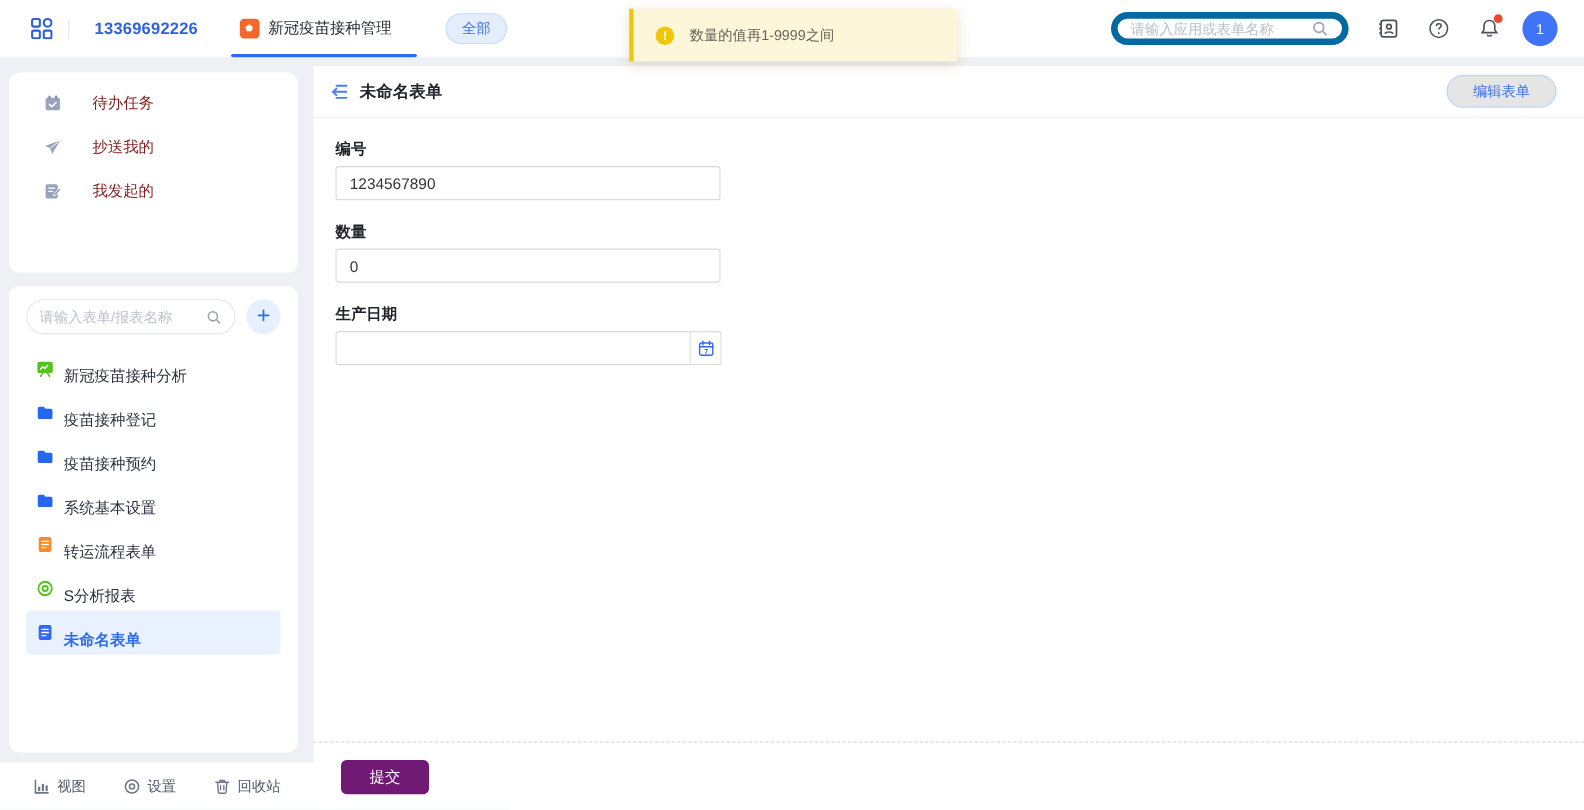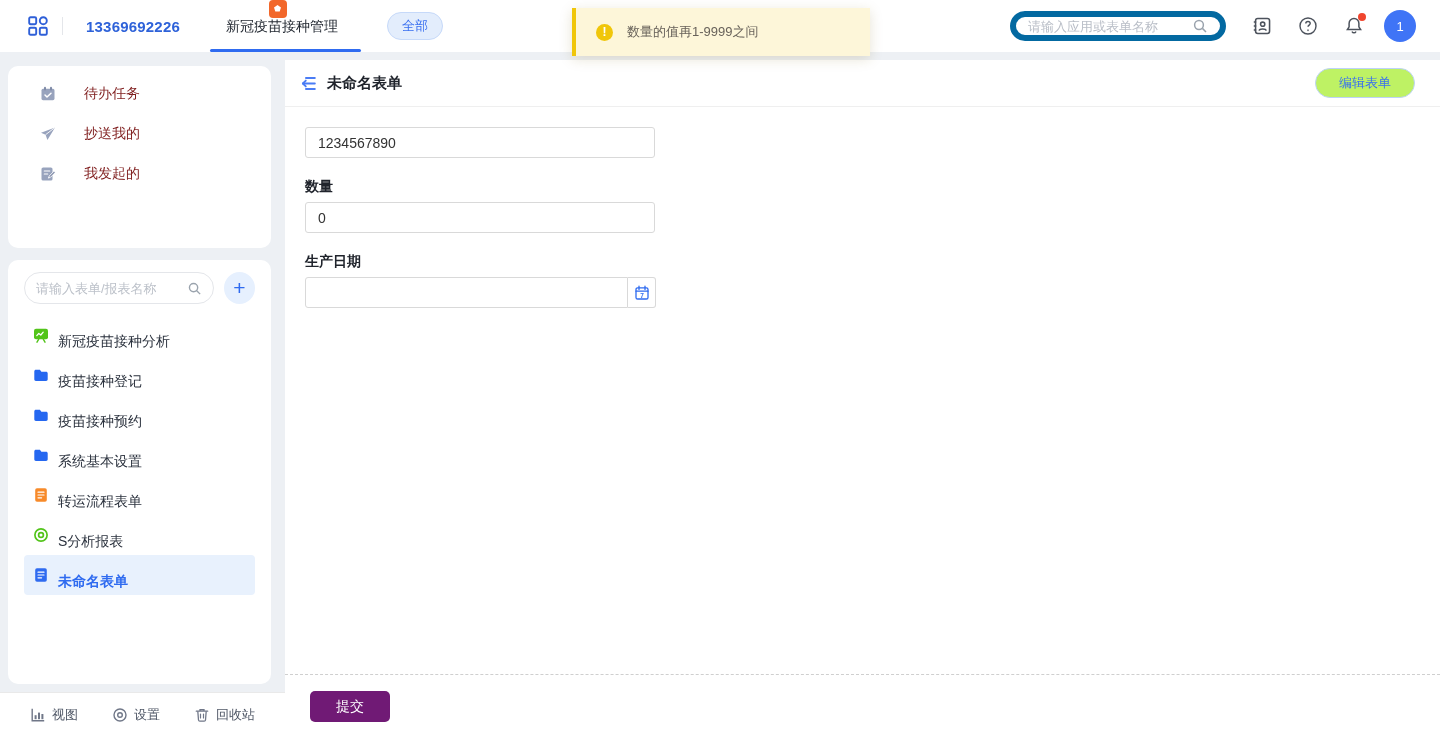--- a/index.html
+++ b/index.html
@@ -10,21 +10,21 @@
   }
   svg { display:block; }
 
   
   .topbar { position:absolute; top:0; left:0; width:1440px; height:52px; background:#fff;
             display:flex; align-items:center; z-index:5; }
   .appgrid { margin-left:28px; cursor:pointer; }
   .tb-divider { width:1px; height:18px; background:#e4e6ea; margin-left:14px; }
   .tb-phone { margin-left:23px; color:#2e62d9; font-size:15px; font-weight:700; letter-spacing:.2px; }
   .tb-tab { position:relative; height:52px; display:flex; align-items:center; margin-left:30px;
-            padding:0 23px 0 8px; cursor:pointer;flex-direction:column; }
+            padding:0 23px 0 8px; cursor:pointer; }
   .tb-tab .tab-ic { width:18px; height:18px; border-radius:4px; background:#f2672a;
                     display:flex; align-items:center; justify-content:center; }
   .tb-tab .tab-label { margin-left:8px; font-size:14px; color:#242a33; }
   .tb-underline { position:absolute; left:0; right:0; bottom:0; height:3px; background:#2f6bf0; border-radius:2px; }
   .pill-all { margin-left:26px; min-width:50px; height:28px; padding:0 14px; border-radius:14px;
               background:#e3edfc; border:1px solid #c6d9f9; color:#3a70f0; font-size:13px;
               display:flex; align-items:center; justify-content:center; cursor:pointer; }
   .tb-spacer { flex:1; }
   .tb-search { width:216px; height:30px; border:6px solid #0369a1; border-radius:15px;
                display:flex; align-items:center; padding:0 12px; }
@@ -74,21 +74,21 @@
                  border-top:1px solid #e9e9e9; display:flex; align-items:center; padding-left:30px; }
   .foot-item { display:flex; align-items:center; cursor:pointer; margin-right:34px; }
   .foot-item .lbl { margin-left:6px; font-size:13px; color:#4f5766; }
 
   
   .main { position:absolute; left:285px; top:60px; width:1155px; height:676px; background:#fff; }
   .main-header { height:47px; border-bottom:1px solid #efefef; display:flex; align-items:center;
                  padding:0 25px 0 13px; }
   .back-ic { cursor:pointer; }
   .main-title { margin-left:10px; font-size:15px; font-weight:600; color:#20242c; }
-  .btn-edit { margin-left:auto; width:100px; height:30px; border-radius:16px; background:#bef264;
+  .btn-edit { margin-left:auto; width:100px; height:30px; border-radius:16px; background:#e5e5e5;
               border:1px solid #bdd3f8; color:#3a70f0; font-size:13px; cursor:pointer;
               font-family:"Liberation Sans", sans-serif; }
 
   .form { padding:20px 0 0 20px; }
   .fld + .fld { margin-top:20px; }
   .fld > label { display:block; font-size:14px; font-weight:700; color:#20242c; margin-bottom:6px; }
   .inp { width:350px; height:31px; border:1px solid #d9d9d9; border-radius:3px; font-size:14px;
          color:#333; padding:0 12px; outline:none; font-family:"Liberation Sans", sans-serif; }
   .date-row { display:flex; align-items:stretch; }
   .date-row .inp { width:323px; border-radius:3px 0 0 3px; }
@@ -320,20 +320,21 @@
         <path d="M7.5 3.8h8.5M7.5 14.2h8.5M16 9H4.6"></path>
           <path d="M7.4 6.2L4.6 9l2.8 2.8"></path>
       </svg>
     </span>
     <span class="main-title">未命名表单</span>
     <button class="btn-edit">编辑表单</button>
   </div>
 
   <div class="form">
     <div class="fld">
+      <label>编号</label>
       <input class="inp" type="text" value="1234567890" style="">
     </div>
     <div class="fld">
       <label>数量</label>
       <input class="inp" type="text" value="0" style="">
     </div>
     <div class="fld">
       <label>生产日期</label>
       <div class="date-row">
         <input class="inp" type="text" value="" style="">

